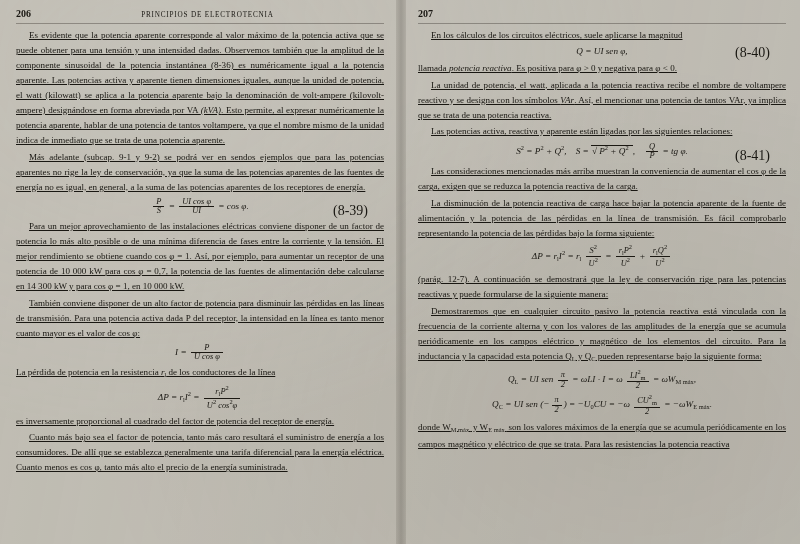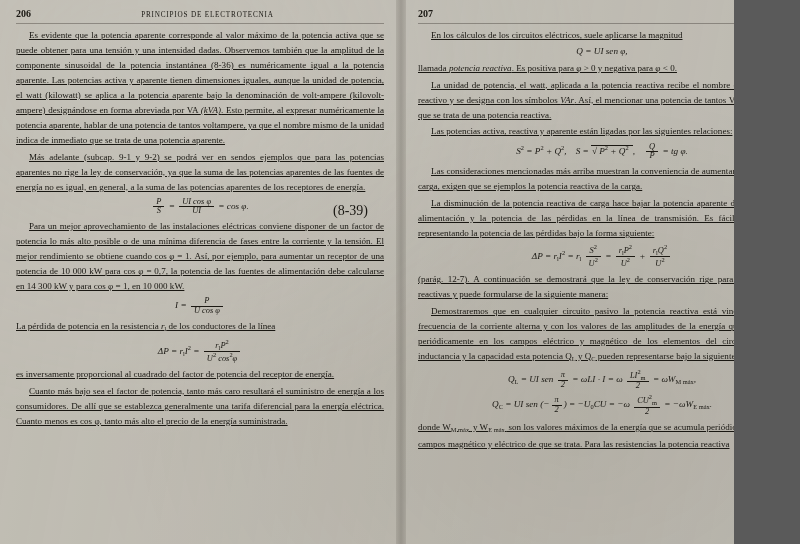--- a/index.html
+++ b/index.html
@@ -2,21 +2,21 @@
 <html><head>
 <meta charset="utf-8">
 <style>
   html, body {
     margin: 0;
     padding: 0;
     background: #5a5a5a;
   }
   .page {
     position: relative;
-    width: 734px;
+    width: 800px;
     height: 544px;
     background: #cfcdc6;
     overflow: hidden;
     font-family: "Liberation Serif", serif;
     color: #191712;
   }
   
   .page::before {
     content: "";
     position: absolute;
@@ -142,20 +142,21 @@
         <span class="frac"><span class="num">P</span><span class="den">S</span></span>
         =
         <span class="frac"><span class="num">UI cos φ</span><span class="den">UI</span></span>
         = cos φ.
       </span>
       <span class="tag">(8-39)</span>
     </div>
 
     <p>Para un mejor aprovechamiento de las instalaciones eléctricas conviene disponer de un factor de potencia lo más alto posible o de una mínima diferencia de fases entre la corriente y la tensión. El mejor rendimiento se obtiene cuando cos φ = 1. Así, por ejemplo, para aumentar un receptor de una potencia de 10 000 kW para cos φ = 0,7, la potencia de las fuentes de alimentación debe calcularse en 14 300 kW y para cos φ = 1, en 10 000 kW.</p>
 
+    <p>También conviene disponer de un alto factor de potencia para disminuir las pérdidas en las líneas de transmisión. Para una potencia activa dada P del receptor, la intensidad en la línea es tanto menor cuanto mayor es el valor de cos φ:</p>
 
     <div class="eq">
       <span class="body">
         I =
         <span class="frac"><span class="num">P</span><span class="den">U cos φ</span></span>
       </span>
     </div>
 
     <p class="noind">La pérdida de potencia en la resistencia <i>r</i><sub>l</sub> de los conductores de la línea</p>
 
@@ -192,21 +193,21 @@
 
     <div class="eq">
       <span class="body">
         S<sup>2</sup> = P<sup>2</sup> + Q<sup>2</sup>, &nbsp;&nbsp; S = <span class="sqrt">√<span style="border-top:1px solid #1b1812;padding:0 2px;">P<sup>2</sup> + Q<sup>2</sup></span></span>, &nbsp;&nbsp;
         <span class="frac"><span class="num">Q</span><span class="den">P</span></span>
         = tg φ.
       </span>
       <span class="tag">(8-41)</span>
     </div>
 
-    <p>Las consideraciones mencionadas más arriba muestran la conveniencia de aumentar el cos φ de la carga, exigen que se ejemplos la potencia reactiva de la carga.</p>
+    <p>Las consideraciones mencionadas más arriba muestran la conveniencia de aumentar el cos φ de la carga, exigen que se reduzca la potencia reactiva de la carga.</p>
 
     <p>La disminución de la potencia reactiva de carga hace bajar la potencia aparente de la fuente de alimentación y la potencia de las pérdidas en la línea de transmisión. Es fácil comprobarlo representando la potencia de las pérdidas bajo la forma siguiente:</p>
 
     <div class="eq">
       <span class="body">
         ΔP = r<sub>l</sub>I<sup>2</sup> = r<sub>l</sub>
         <span class="frac"><span class="num">S<sup>2</sup></span><span class="den">U<sup>2</sup></span></span>
         =
         <span class="frac"><span class="num">r<sub>l</sub>P<sup>2</sup></span><span class="den">U<sup>2</sup></span></span>
         +

